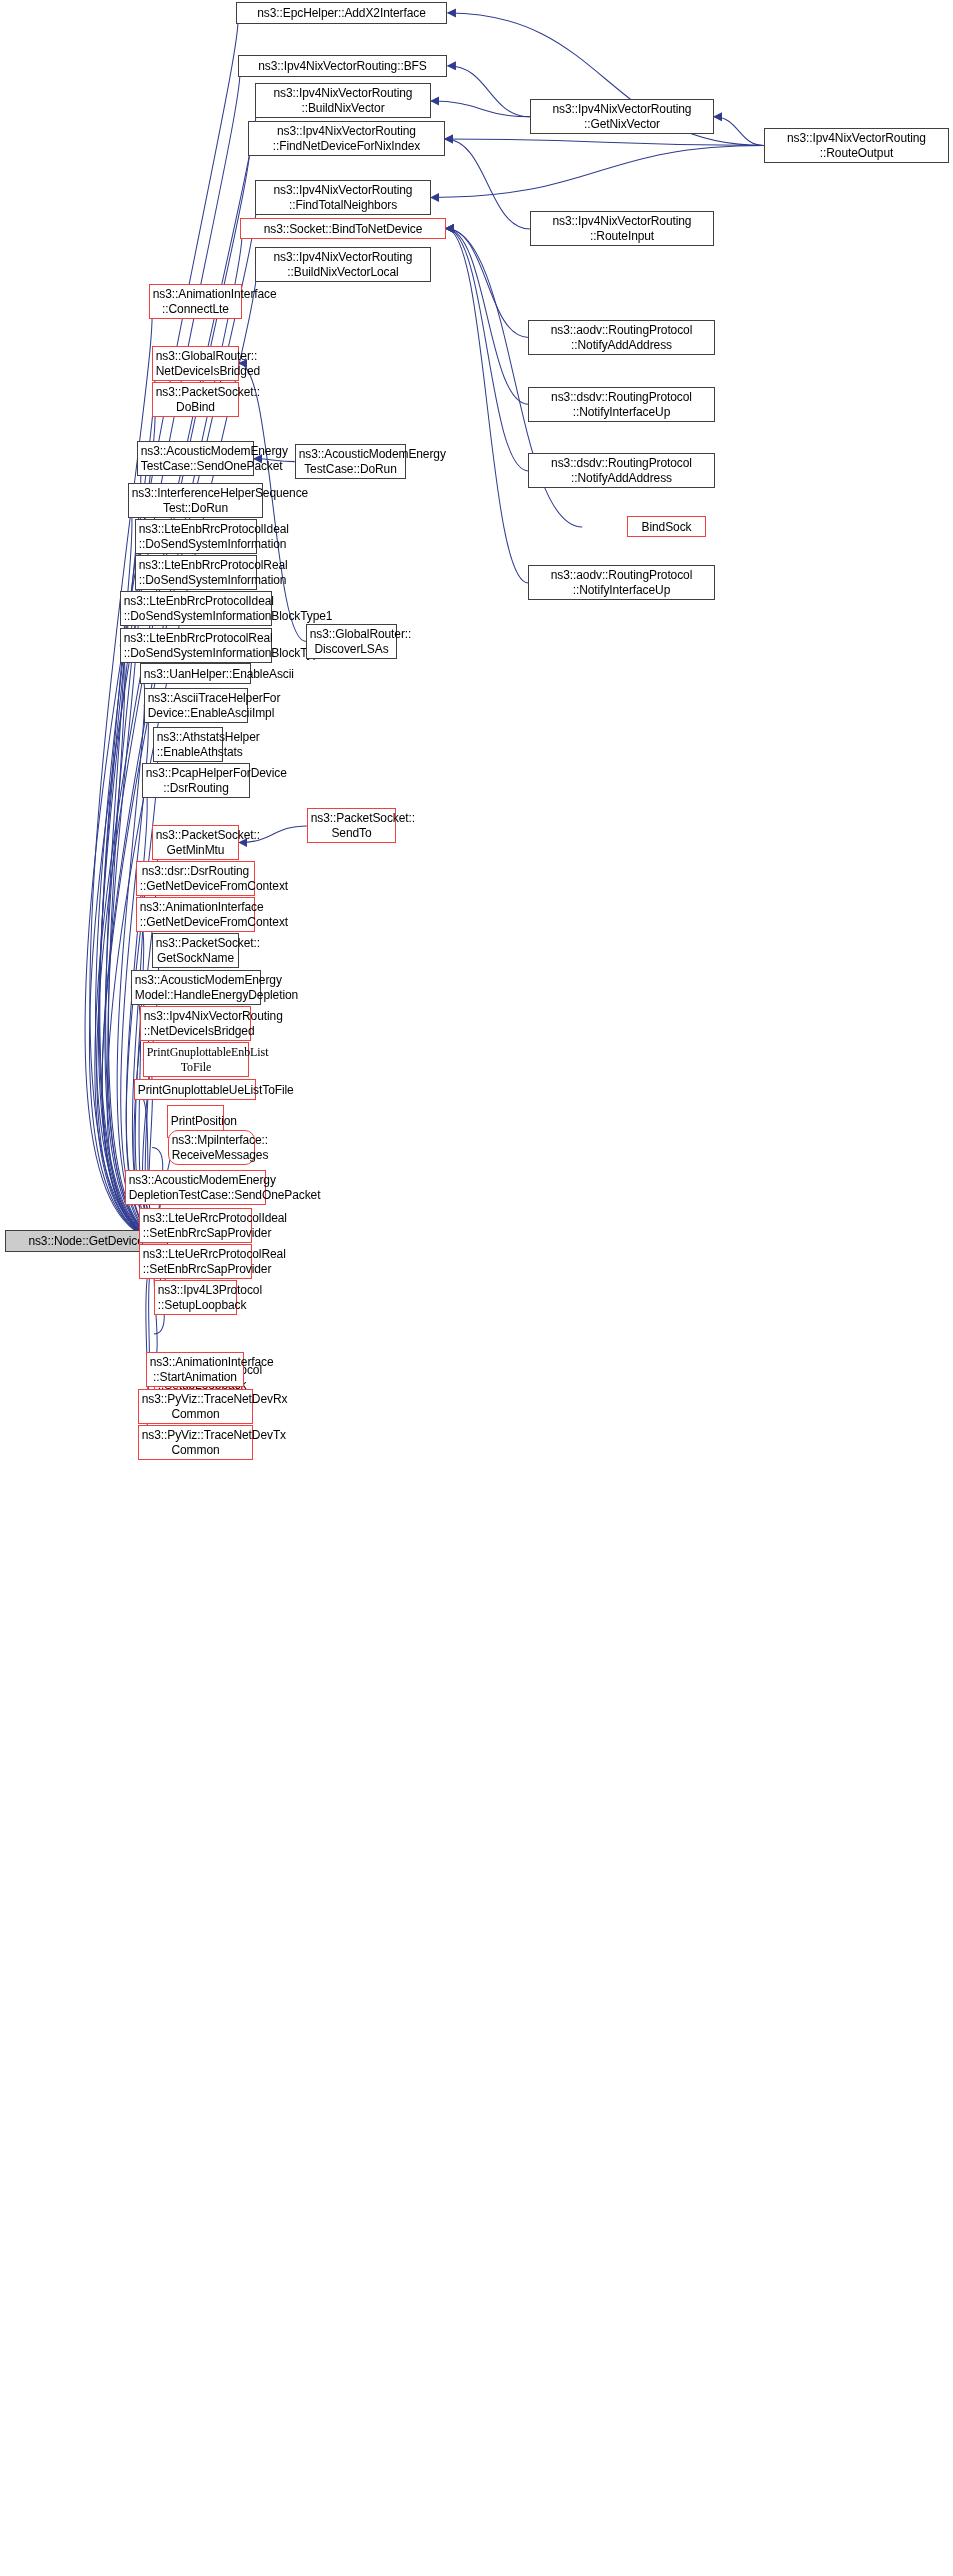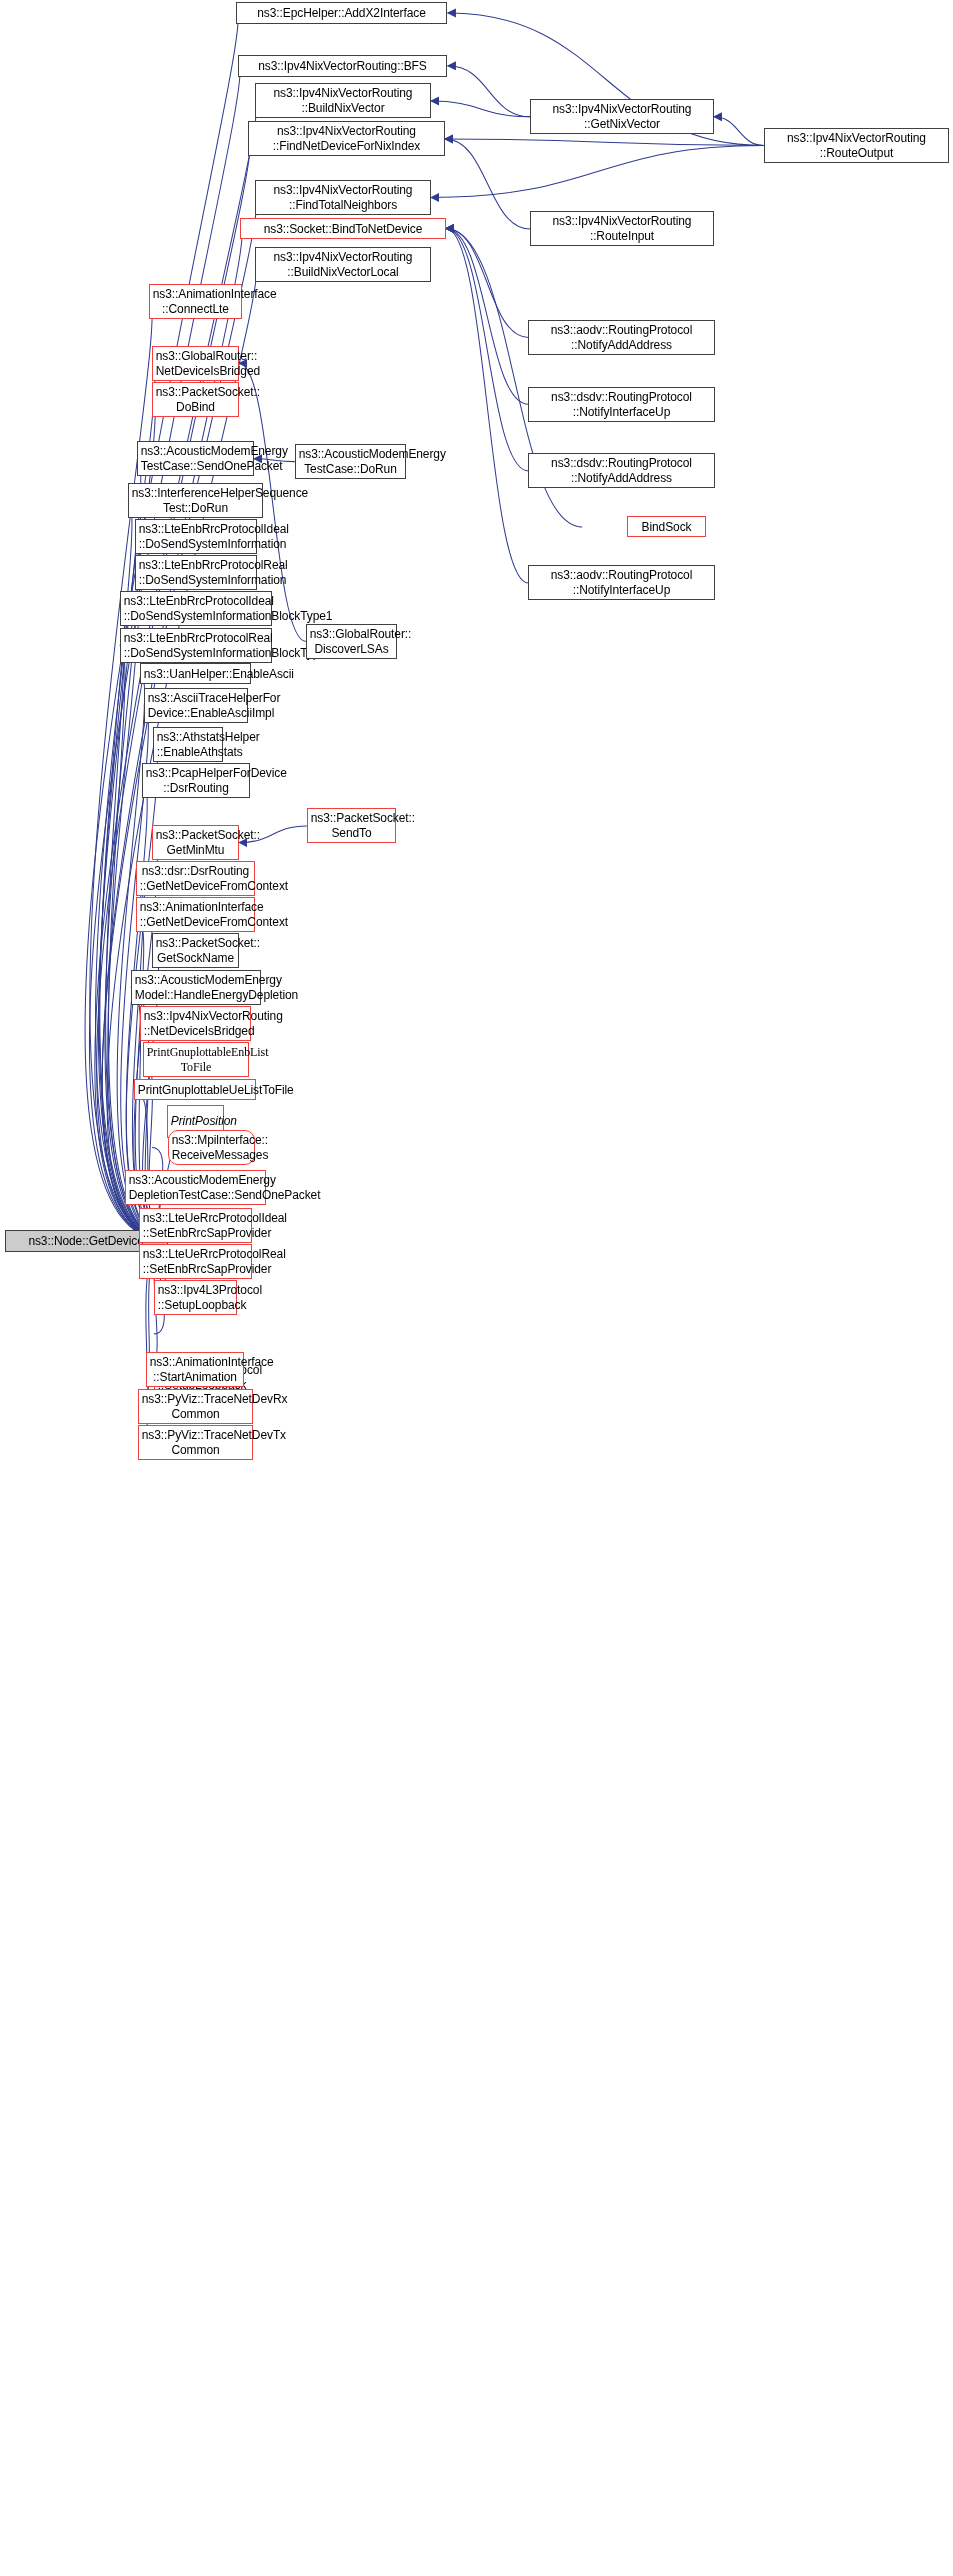--- a/index.html
+++ b/index.html
@@ -123,21 +123,21 @@
 ::GetNetDeviceFromContext</span></div>
       <div class="node" style="left: 152px; top: 933px; width: 87px; height: 35px;"><span>ns3::PacketSocket::
 GetSockName</span></div>
       <div class="node" style="left: 131px; top: 970px; width: 130px; height: 35px;"><span>ns3::AcousticModemEnergy
 Model::HandleEnergyDepletion</span></div>
       <div class="node red" style="left: 140px; top: 1006px; width: 111px; height: 35px;"><span>ns3::Ipv4NixVectorRouting
 ::NetDeviceIsBridged</span></div>
       <div class="node red" style="left: 143px; top: 1042px; width: 106px; height: 35px; font-family: Liberation Serif, serif;"><span>PrintGnuplottableEnbList
 ToFile</span></div>
       <div class="node red" style="left: 134px; top: 1079px; width: 122px; height: 21.3px;"><span>PrintGnuplottableUeListToFile</span></div>
-      <div class="node red" style="left: 167px; top: 1105px; width: 57px; height: 33px; font-style: italic;"><span>PrintPosition</span></div>
+      <div class="node red" style="left: 167px; top: 1105px; width: 57px; height: 33px;"><span>PrintPosition</span></div>
       <div class="node red" style="left: 168px; top: 1130px; width: 87px; height: 35px; border-radius: 10px;"><span>ns3::Mpilnterface::
 ReceiveMessages</span></div>
       <div class="node red" style="left: 125px; top: 1170px; width: 141px; height: 35px;"><span>ns3::AcousticModemEnergy
 DepletionTestCase::SendOnePacket</span></div>
       <div class="node red" style="left: 139px; top: 1208px; width: 113px; height: 35px;"><span>ns3::LteUeRrcProtocolIdeal
 ::SetEnbRrcSapProvider</span></div>
       <div class="node red" style="left: 139px; top: 1244px; width: 113px; height: 35px;"><span>ns3::LteUeRrcProtocolReal
 ::SetEnbRrcSapProvider</span></div>
       <div class="node red" style="left: 154px; top: 1280px; width: 83px; height: 35px;"><span>ns3::Ipv4L3Protocol
 ::SetupLoopback</span></div>

